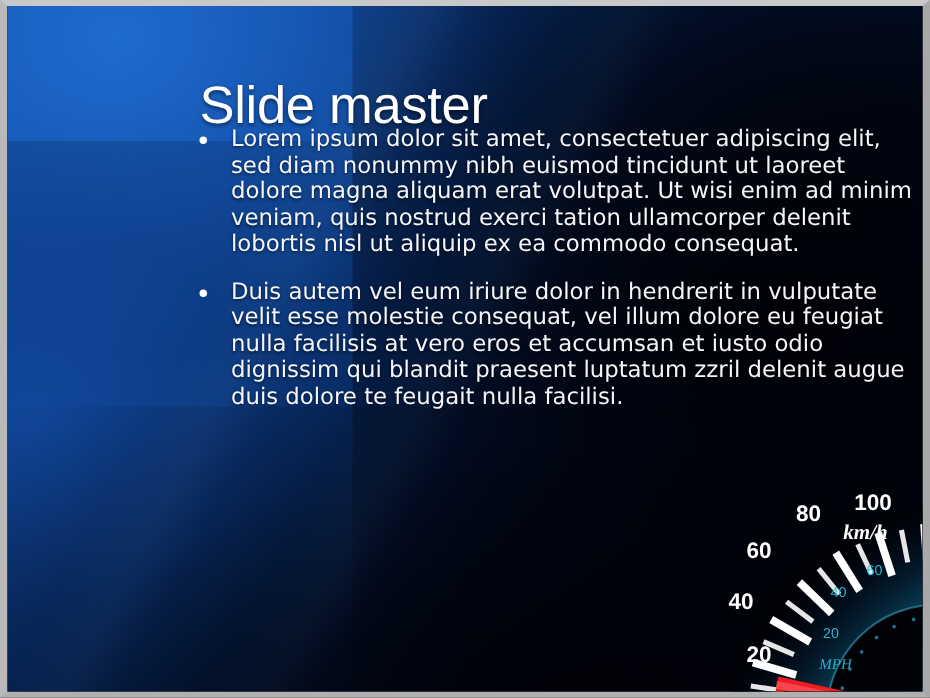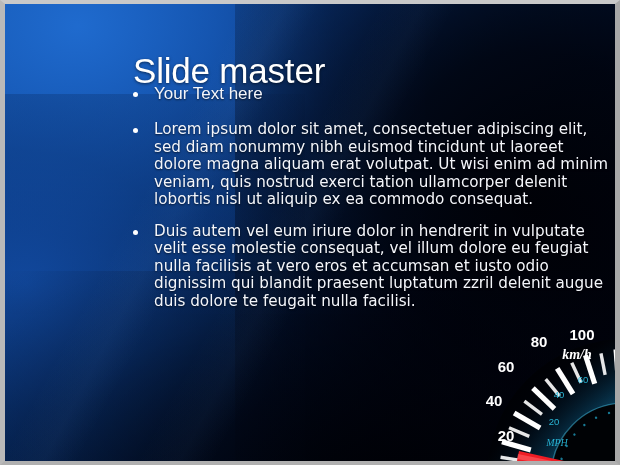--- a/index.html
+++ b/index.html
@@ -321,20 +321,19 @@
           <polygon points="172,160 171,167 62,146 64,136" fill="#ef1c24"></polygon>
           <polygon points="170,161 170,164 62,144 63,139" fill="#ff6a6e" opacity="0.55"></polygon>
         </g>
       </svg>
     </div>
 
     <div id="content">
       <h1 id="page-title">Slide master</h1>
 
       <ul class="bullets">
-        <li class="lvl1">Your Text here</li>
         <li class="para">Lorem ipsum dolor sit amet, consectetuer adipiscing elit, sed diam nonummy nibh euismod tincidunt ut laoreet dolore magna aliquam erat volutpat. Ut wisi enim ad minim veniam, quis nostrud exerci tation ullamcorper delenit lobortis nisl ut aliquip ex ea commodo consequat.</li>
         <li class="para">Duis autem vel eum iriure dolor in hendrerit in vulputate velit esse molestie consequat, vel illum dolore eu feugiat nulla facilisis at vero eros et accumsan et iusto odio dignissim qui blandit praesent luptatum zzril delenit augue duis dolore te feugait nulla facilisi.</li>
       </ul>
     </div>
 
   </div>
 </div>
 
 </body></html>

